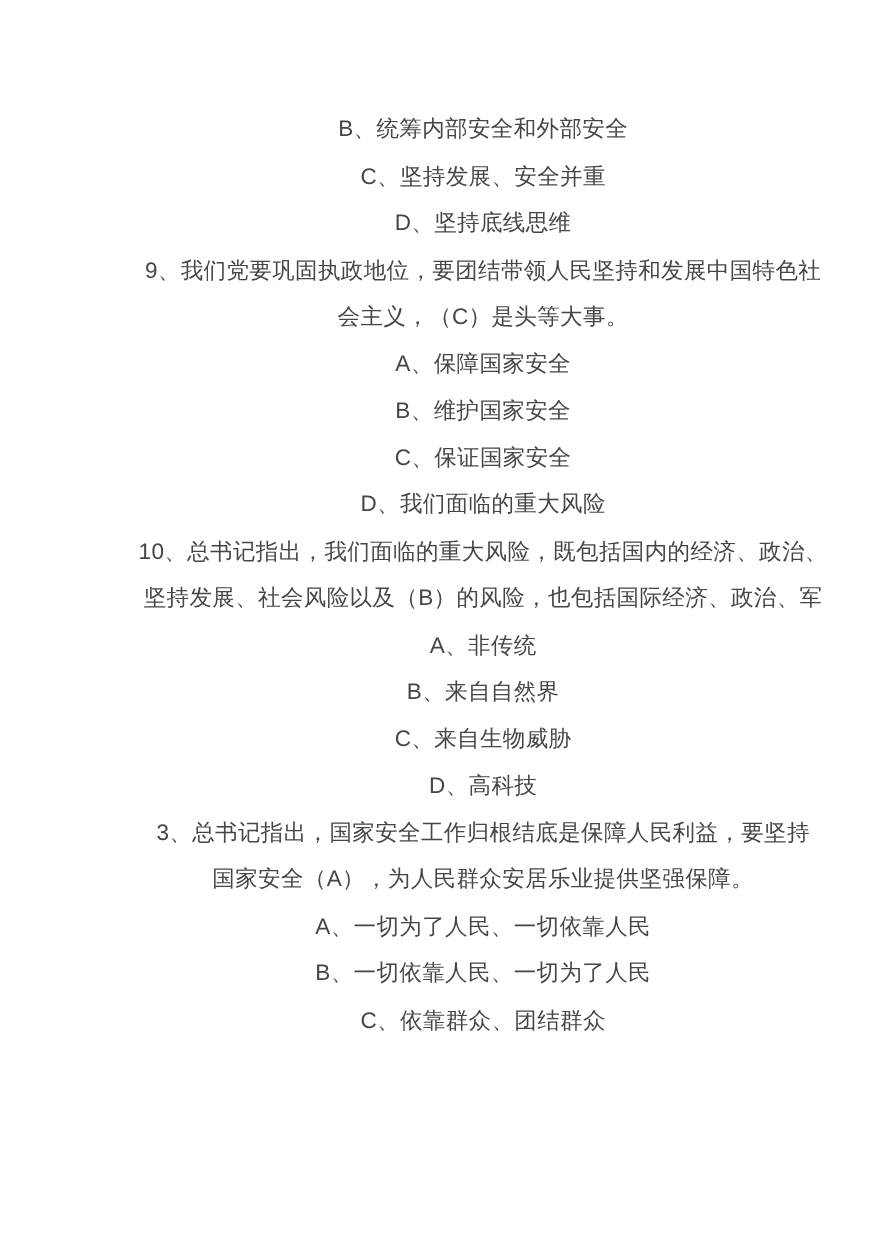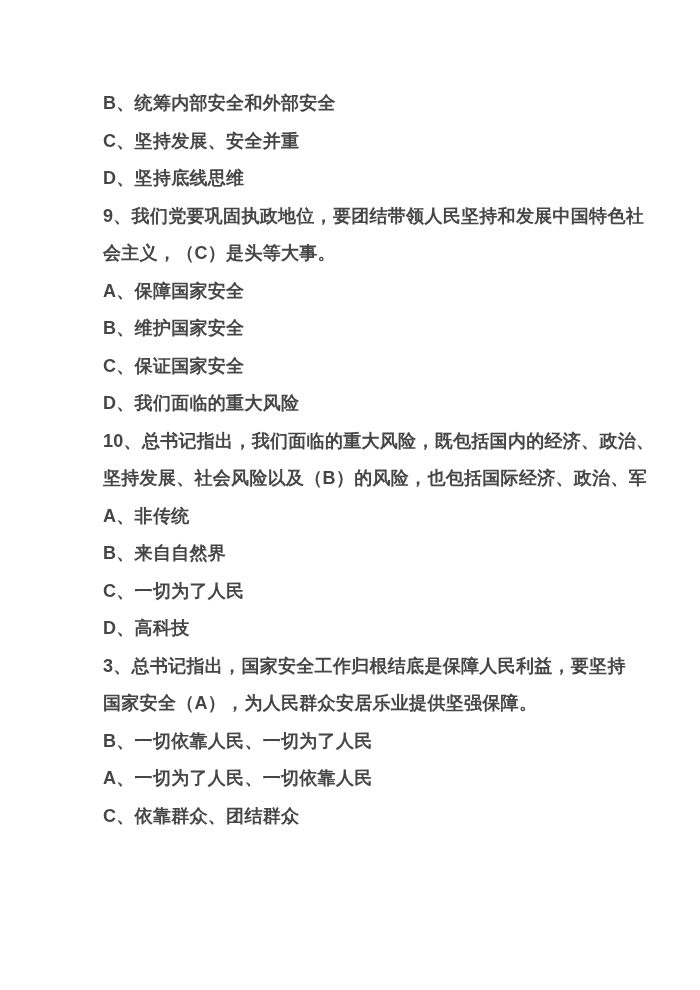--- a/index.html
+++ b/index.html
@@ -20,41 +20,42 @@
     padding: 85px 30px 0 103px;
     background: #ffffff;
   }
   .line {
     font-size: 18px;
     height: 37.5px;
     line-height: 37.5px;
     color: #464646;
     white-space: nowrap;
     letter-spacing: 0.3px;
-    font-weight: 700;
+    font-weight: 400;
+    text-align: center;
   }
 </style>
 </head>
 <body>
 
 <div class="page">
 
 <div class="line">B、统筹内部安全和外部安全</div>
     <div class="line">C、坚持发展、安全并重</div>
     <div class="line">D、坚持底线思维</div>
     <div class="line">9、我们党要巩固执政地位，要团结带领人民坚持和发展中国特色社</div>
     <div class="line">会主义，（C）是头等大事。</div>
     <div class="line">A、保障国家安全</div>
     <div class="line">B、维护国家安全</div>
     <div class="line">C、保证国家安全</div>
     <div class="line">D、我们面临的重大风险</div>
     <div class="line">10、总书记指出，我们面临的重大风险，既包括国内的经济、政治、</div>
     <div class="line">坚持发展、社会风险以及（B）的风险，也包括国际经济、政治、军</div>
     <div class="line">A、非传统</div>
     <div class="line">B、来自自然界</div>
-    <div class="line">C、一切为了人民</div>
+    <div class="line">C、来自生物威胁</div>
     <div class="line">D、高科技</div>
     <div class="line">3、总书记指出，国家安全工作归根结底是保障人民利益，要坚持</div>
     <div class="line">国家安全（A），为人民群众安居乐业提供坚强保障。</div>
+    <div class="line">A、一切为了人民、一切依靠人民</div>
     <div class="line">B、一切依靠人民、一切为了人民</div>
-    <div class="line">A、一切为了人民、一切依靠人民</div>
     <div class="line">C、依靠群众、团结群众</div>
   </div>
 
 </body></html>

